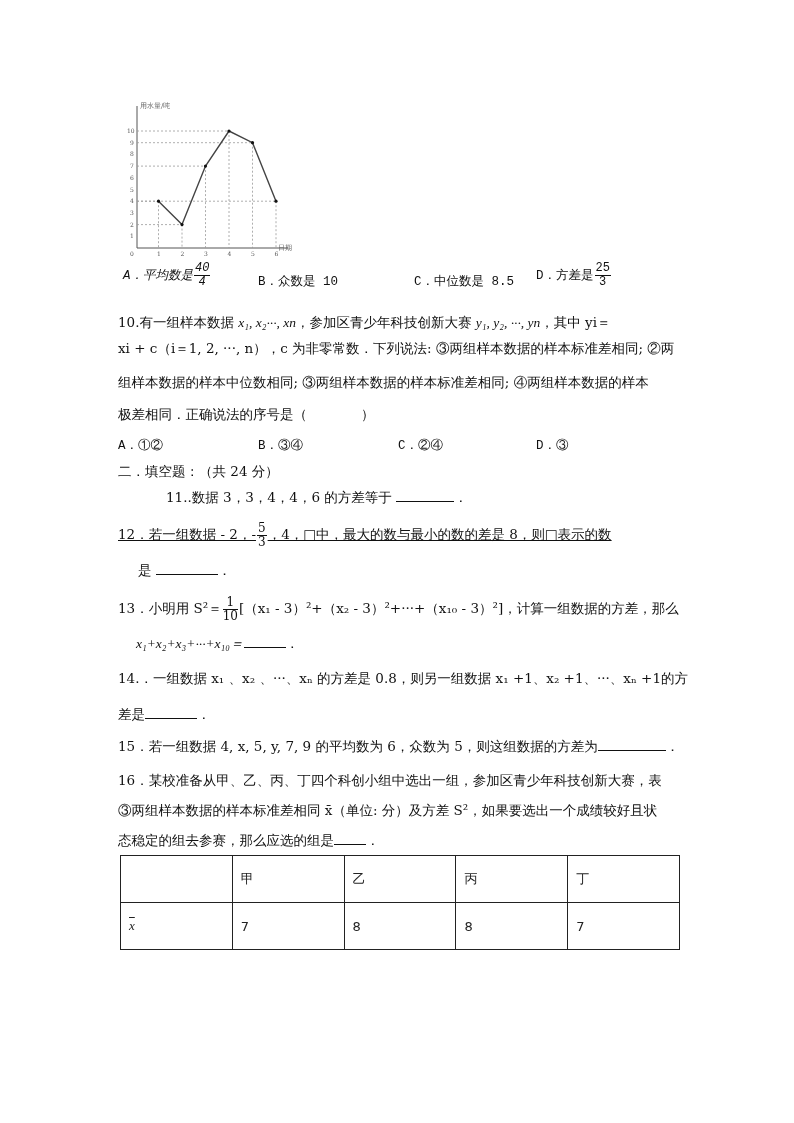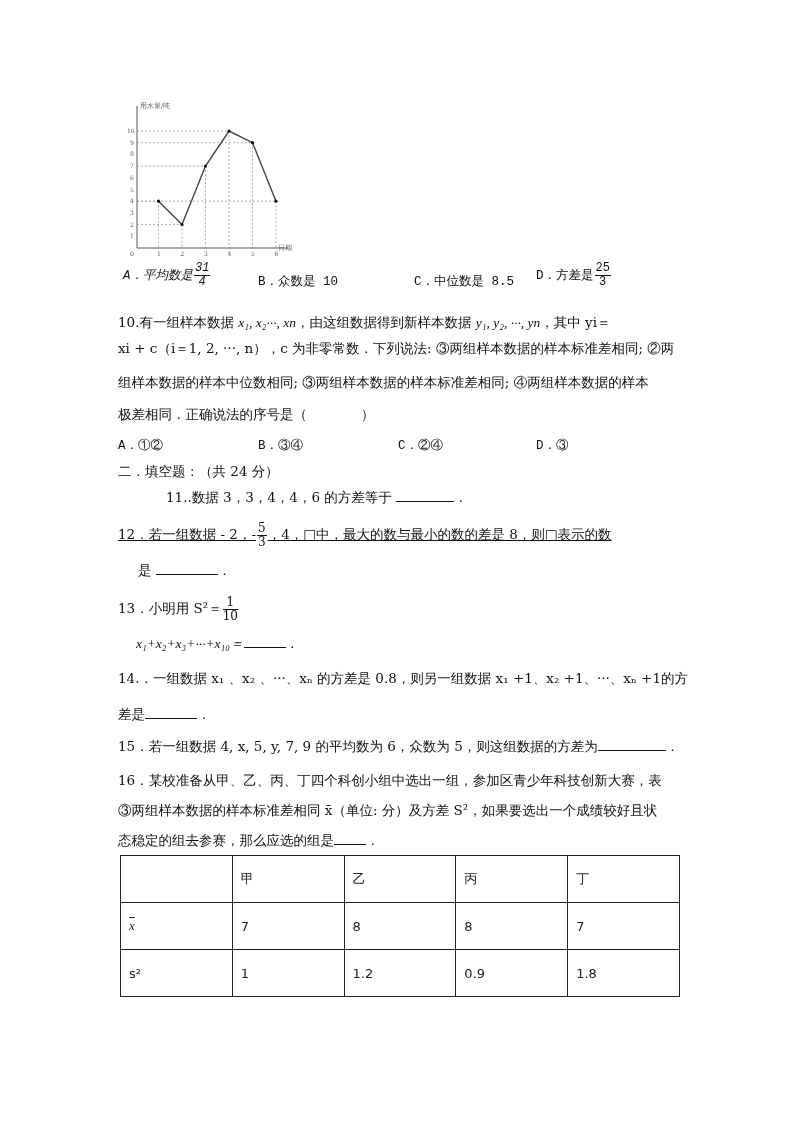--- a/index.html
+++ b/index.html
@@ -70,31 +70,31 @@
       <text x="117.5" y="158">4</text>
       <text x="141" y="158">5</text>
       <text x="164.5" y="158">6</text>
     </g>
   <text id="ylab" x="30" y="10" font-size="7" fill="#666" font-family="DejaVu Sans, sans-serif">用水量/吨</text>
   <text id="xlab" x="168" y="152" font-size="7" fill="#666" font-family="DejaVu Sans, sans-serif">日期</text>
 </svg>
 
 <div class="line mono" style="top:270px;">
   <span class="opt" style="left:5px; top:-8px;font-style:italic;">
-    <span>A．平均数是</span><span class="frac"><span class="num">31</span><span class="den">4</span></span>
+    <span>A．平均数是</span><span class="frac"><span class="num">40</span><span class="den">4</span></span>
   </span>
   <span class="opt" style="left:140px; top:2px;">B．众数是 10</span>
   <span class="opt" style="left:296px; top:2px;">C．中位数是 8.5</span>
   <span class="opt" style="left:418px; top:-8px;">
     <span>D．方差是</span><span class="frac"><span class="num">25</span><span class="den">3</span></span>
   </span>
 </div>
 
 <div class="line" style="top:312px;">
-  <span>10.有一组样本数据 </span><span class="it">x₁, x₂···, xn</span><span>，由这组数据得到新样本数据 </span><span class="it">y₁, y₂, ···, yn</span><span>，其中 yi＝</span>
+  <span>10.有一组样本数据 </span><span class="it">x₁, x₂···, xn</span><span>，参加区青少年科技创新大赛 </span><span class="it">y₁, y₂, ···, yn</span><span>，其中 yi＝</span>
 </div>
 <div class="line" style="top:338px;">xi + c（i＝1, 2, ···, n），c 为非零常数．下列说法: ③两组样本数据的样本标准差相同; ②两</div>
 <div class="line" style="top:372px;">组样本数据的样本中位数相同; ③两组样本数据的样本标准差相同; ④两组样本数据的样本</div>
 <div class="line" style="top:404px;">极差相同．正确说法的序号是（　　　　）</div>
 <div class="line mono" style="top:436px;">
   <span class="opt" style="left:0;">A．①②</span>
   <span class="opt" style="left:140px;">B．③④</span>
   <span class="opt" style="left:280px;">C．②④</span>
   <span class="opt" style="left:418px;">D．③</span>
 </div>
@@ -106,21 +106,21 @@
 </div>
 
 <div class="line" style="top:522px;text-decoration:underline;">
   <span>12．若一组数据 - 2，-</span><span class="frac"><span class="num">5</span><span class="den">3</span></span><span>，4，□中，最大的数与最小的数的差是 8，则□表示的数</span>
 </div>
 <div class="line" style="top:560px; left:138px;">
   <span>是 </span><span class="blank" style="width:62px;"></span><span>．</span>
 </div>
 
 <div class="line" style="top:596px;">
-  <span>13．小明用 S²＝</span><span class="frac"><span class="num">1</span><span class="den">10</span></span>
+  <span>13．小明用 S²＝</span><span class="frac"><span class="num">1</span><span class="den">10</span></span><span>[（x₁ - 3）²+（x₂ - 3）²+···+（x₁₀ - 3）²]，计算一组数据的方差，那么</span>
 </div>
 <div class="line" style="top:633px; left:136px;">
   <span class="it">x₁+x₂+x₃+···+x₁₀＝</span><span class="blank" style="width:42px;"></span><span>．</span>
 </div>
 
 <div class="line" style="top:668px;">14.．一组数据 x₁ 、x₂ 、···、xₙ 的方差是 0.8，则另一组数据 x₁ +1、x₂ +1、···、xₙ +1的方</div>
 <div class="line" style="top:704px;">
   <span>差是</span><span class="blank" style="width:52px;"></span><span>．</span>
 </div>
 
@@ -150,21 +150,14 @@
     <td>丙</td>
     <td>丁</td>
   </tr>
   <tr>
     <td><span class="overbar">x</span></td>
     <td>7</td>
     <td>8</td>
     <td>8</td>
     <td>7</td>
   </tr>
-  <tr>
-    <td>s²</td>
-    <td>1</td>
-    <td>1.2</td>
-    <td>0.9</td>
-    <td>1.8</td>
-  </tr>
 </tbody>
   </table>
 
 </body></html>

